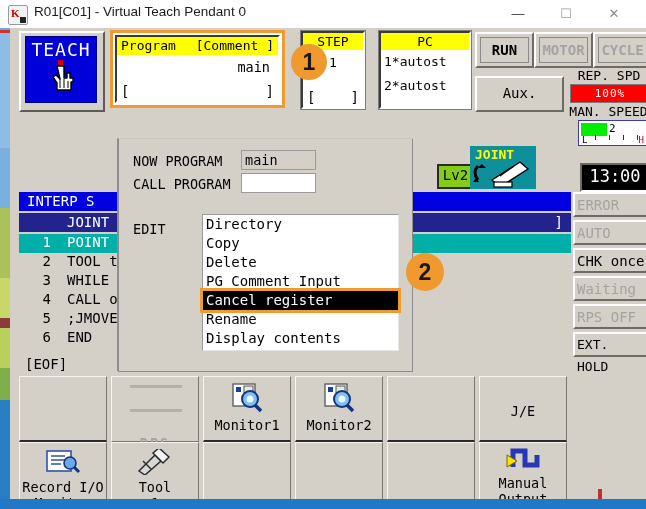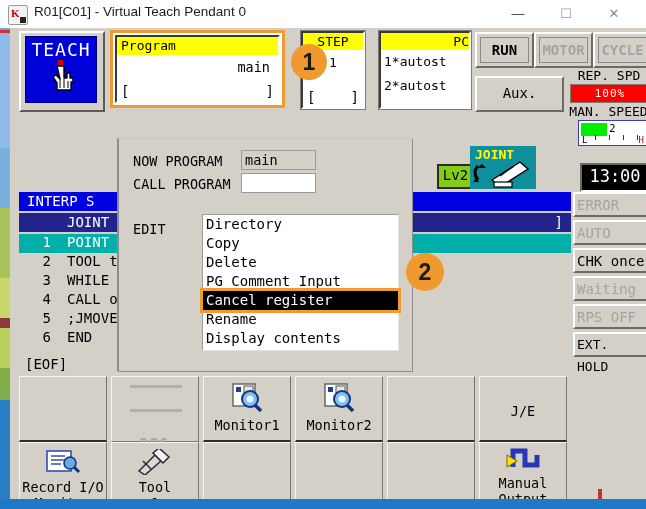--- a/index.html
+++ b/index.html
@@ -124,21 +124,21 @@
            font-family:"DejaVu Sans Mono","Liberation Mono",monospace;}
 
   
   .pcpanel{
     position:absolute;left:369px;top:3px;width:88px;height:74px;
     background:#fff;
     border-top:2px solid #3a3a3a;border-left:2px solid #3a3a3a;
     border-right:2px solid #ffffff;border-bottom:2px solid #ffffff;
     box-shadow:0 0 0 1px #7a7a7a;
   }
-  .pcpanel .yellowhdr{height:17px;line-height:17px;text-align:right;}
+  .pcpanel .yellowhdr{height:17px;line-height:17px;text-align:center;}
   .pcrow{position:absolute;left:3px;font-size:13px;
          font-family:"DejaVu Sans Mono","Liberation Mono",monospace;}
 
   
   .lamp{
     position:absolute;top:4px;height:32px;background:#d4d0c8;
     border-top:2px solid #ffffff;border-left:2px solid #ffffff;
     border-right:2px solid #6e6a63;border-bottom:2px solid #6e6a63;
     text-align:center;
     font-family:"DejaVu Sans Mono","Liberation Mono",monospace;
@@ -340,20 +340,21 @@
             <path d="M9 6 h7 v12 h3 v-5 h3 v5 h3 v4 h-2 v8 h-14 v-7 l-4 -6 l3 -2 l4 4 z" fill="#ffffff" stroke="#000000" stroke-width="1.4" stroke-linejoin="round"></path>
             <path d="M12 19 v9 M16 19 v9 M20 21 v7" stroke="#000000" stroke-width="1" fill="none"></path>
           </svg>
         </div>
       </div>
 
       <div class="progpanel">
         <div class="progpanel-inner">
           <div class="yellowhdr">
             <span class="l">Program</span>
+            <span class="r">[Comment ]</span>
           </div>
           <div class="progval">main</div>
           <div class="brackets">
             <span>[</span>
             <span class="rb">]</span>
           </div>
         </div>
       </div>
 
       <div class="steppanel">

